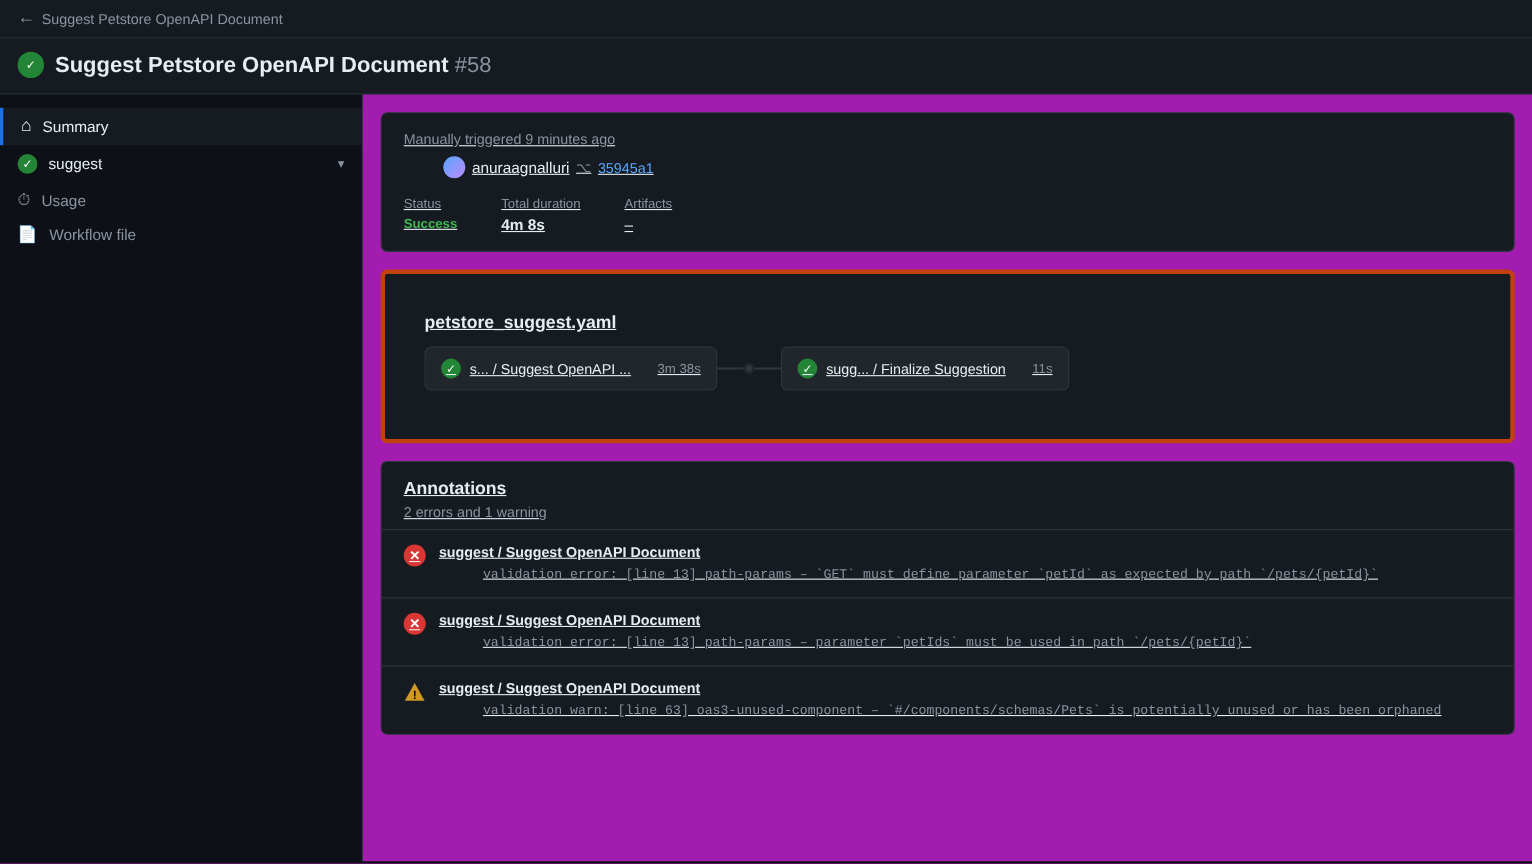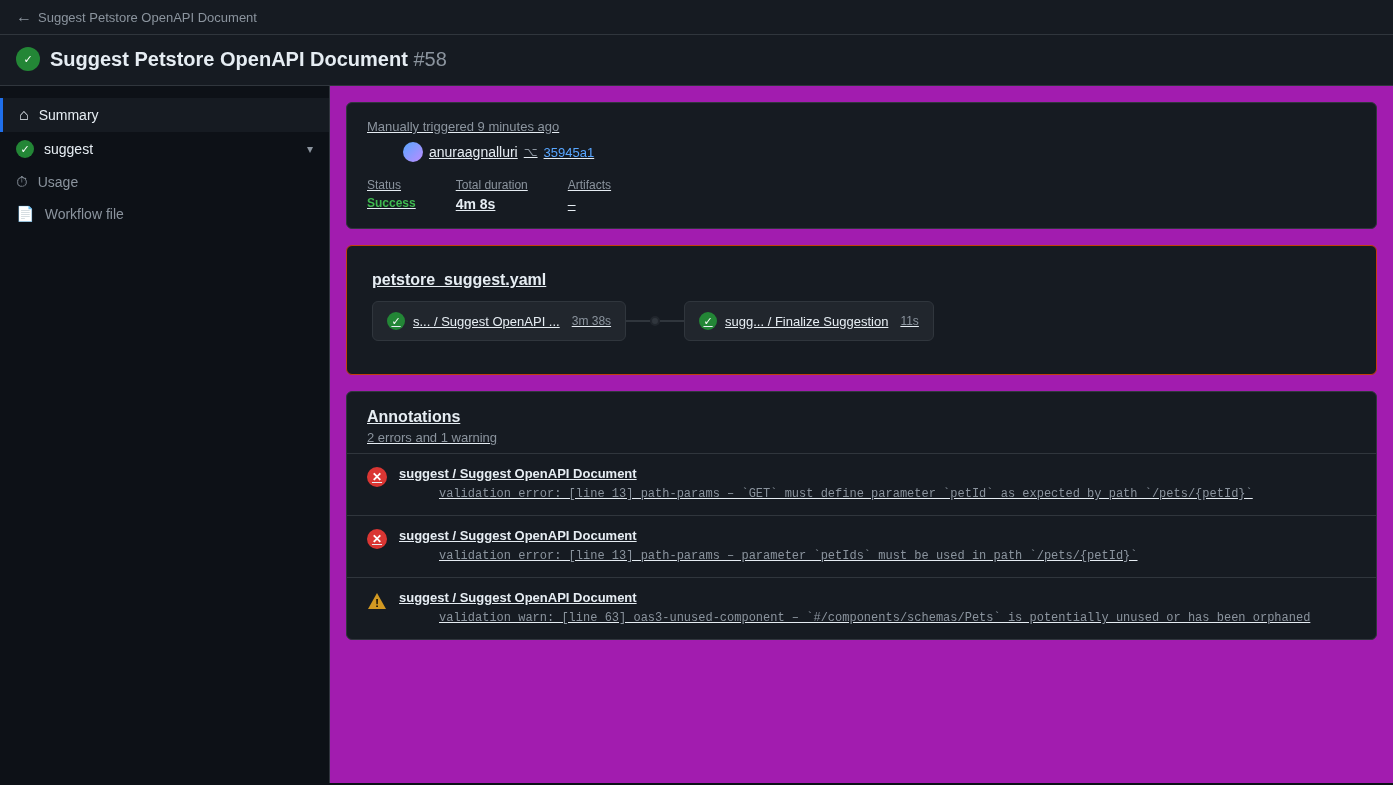--- a/index.html
+++ b/index.html
@@ -169,24 +169,24 @@
     .avatar {
       width: 20px;
       height: 20px;
       border-radius: 50%;
       background: linear-gradient(135deg, #58a6ff, #bc8cff);
       flex-shrink: 0;
     }
     .commit-icon { color: #8b949e; font-size: 12px; }
     .commit-hash { color: #58a6ff; font-size: 13px; }
     .workflow-card {
-      border: 1px solid #c2410c;
+      border: 4px solid #c2410c;
       border-radius: 6px;
       margin: 0 16px 16px;
-      padding: 25px;
+      padding: 36px;
       background: #161b22;
     }
     .workflow-filename {
       font-size: 16px;
       font-weight: 600;
       color: #e6edf3;
       margin-bottom: 4px;
     }
     .workflow-event {
       font-size: 13px;
@@ -222,21 +222,21 @@
     .connector-dot {
       width: 10px;
       height: 10px;
       border-radius: 50%;
       background: #30363d;
       border: 2px solid #21262d;
     }
     .flow-time {
       color: #8b949e;
       font-size: 12px;
-      margin-left: 4px;
+      margin-left: 16px;
     }
     .success-badge {
       width: 18px;
       height: 18px;
       border-radius: 50%;
       background: #238636;
       display: flex;
       align-items: center;
       justify-content: center;
       flex-shrink: 0;

